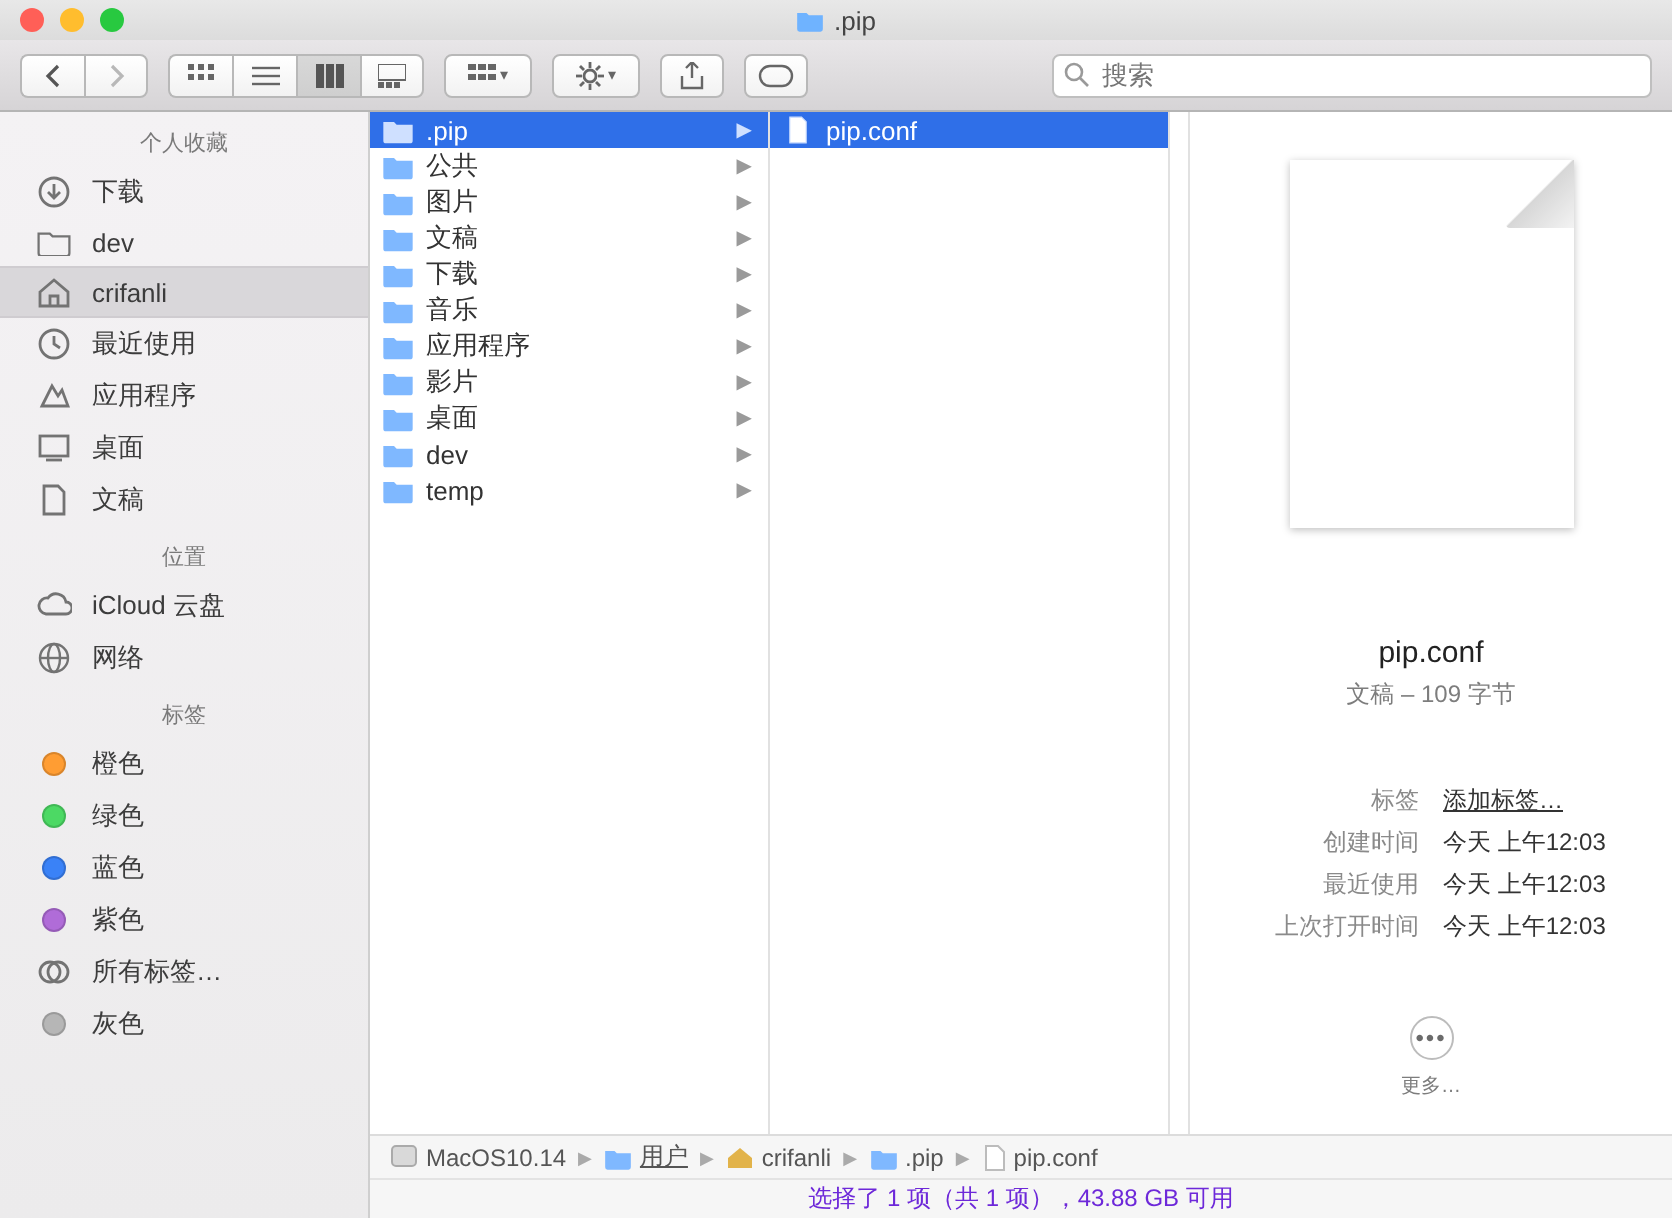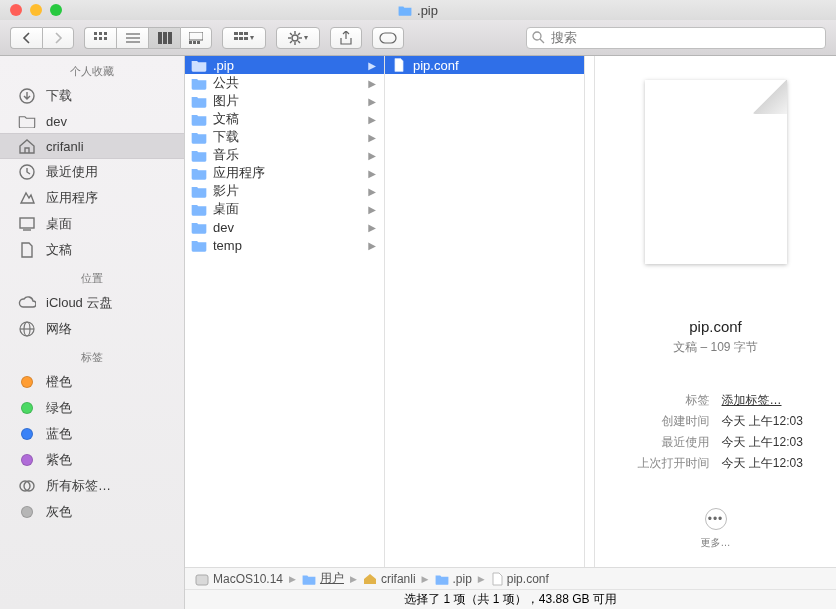--- a/index.html
+++ b/index.html
@@ -56,21 +56,21 @@
 .meta-row { display:flex; gap:12px; padding:2px 0; }
 .meta-row .k { width:50%; text-align:right; color:#8a8a8a; }
 .meta-row .v { width:50%; text-align:left; color:#333; }
 .addtag { color:#bfbfbf;text-decoration:underline; }
 .more-ico { margin-top:34px; width:22px; height:22px; border:1px solid #bcbcbc; border-radius:50%; display:flex; align-items:center; justify-content:center; color:#6b6b6b; font-size:12px; letter-spacing:1px; }
 .more-txt { font-size:10px; color:#7d7d7d; margin-top:6px; }
 
 
 .pathbar { height:22px; background:#f6f6f6; border-top:1px solid #dcdcdc; display:flex; align-items:center; padding:0 10px; font-size:12px; color:#555; gap:6px; }
 .pathbar .sep { color:#aaa; font-size:9px; }
-.status { height:20px; background:#f6f6f6; border-top:1px solid #e3e3e3; display:flex; align-items:center; justify-content:center; font-size:12px; color:#000000; }
+.status { height:20px; background:#f6f6f6; border-top:1px solid #e3e3e3; display:flex; align-items:center; justify-content:center; font-size:12px; color:#6d28d9; }
 
 
 svg { display:block; }
 .folder-ico path { fill:#6fb3ff; }
 </style>
 </head>
 <body>
 
 <div class="titlebar">
   <div class="traffic">
@@ -433,21 +433,21 @@
             <div class="v">今天 上午12:03</div>
           </div>
       </div>
       <div class="more-ico">•••</div>
       <div class="more-txt">更多…</div>
     </div>
   </div>
 </div>
 
 <div class="pathbar" id="pathbar" style="position:fixed;bottom:20px;left:185px;right:0">
-    <span style="display: flex; align-items: flex-end; gap: 4px;">
+    <span style="display: flex; align-items: flex-start; gap: 4px;">
       <span>
         <svg width="14" height="12">
           <rect x="1" y="1" width="12" height="10" rx="2" fill="#d9d9d9" stroke="#aaa"></rect>
         </svg>
       </span>
       <span>MacOS10.14</span>
     </span>
     <span class="sep">▶</span>
     <span style="display: flex; align-items: center; gap: 4px; text-decoration: underline;">
       <span>

